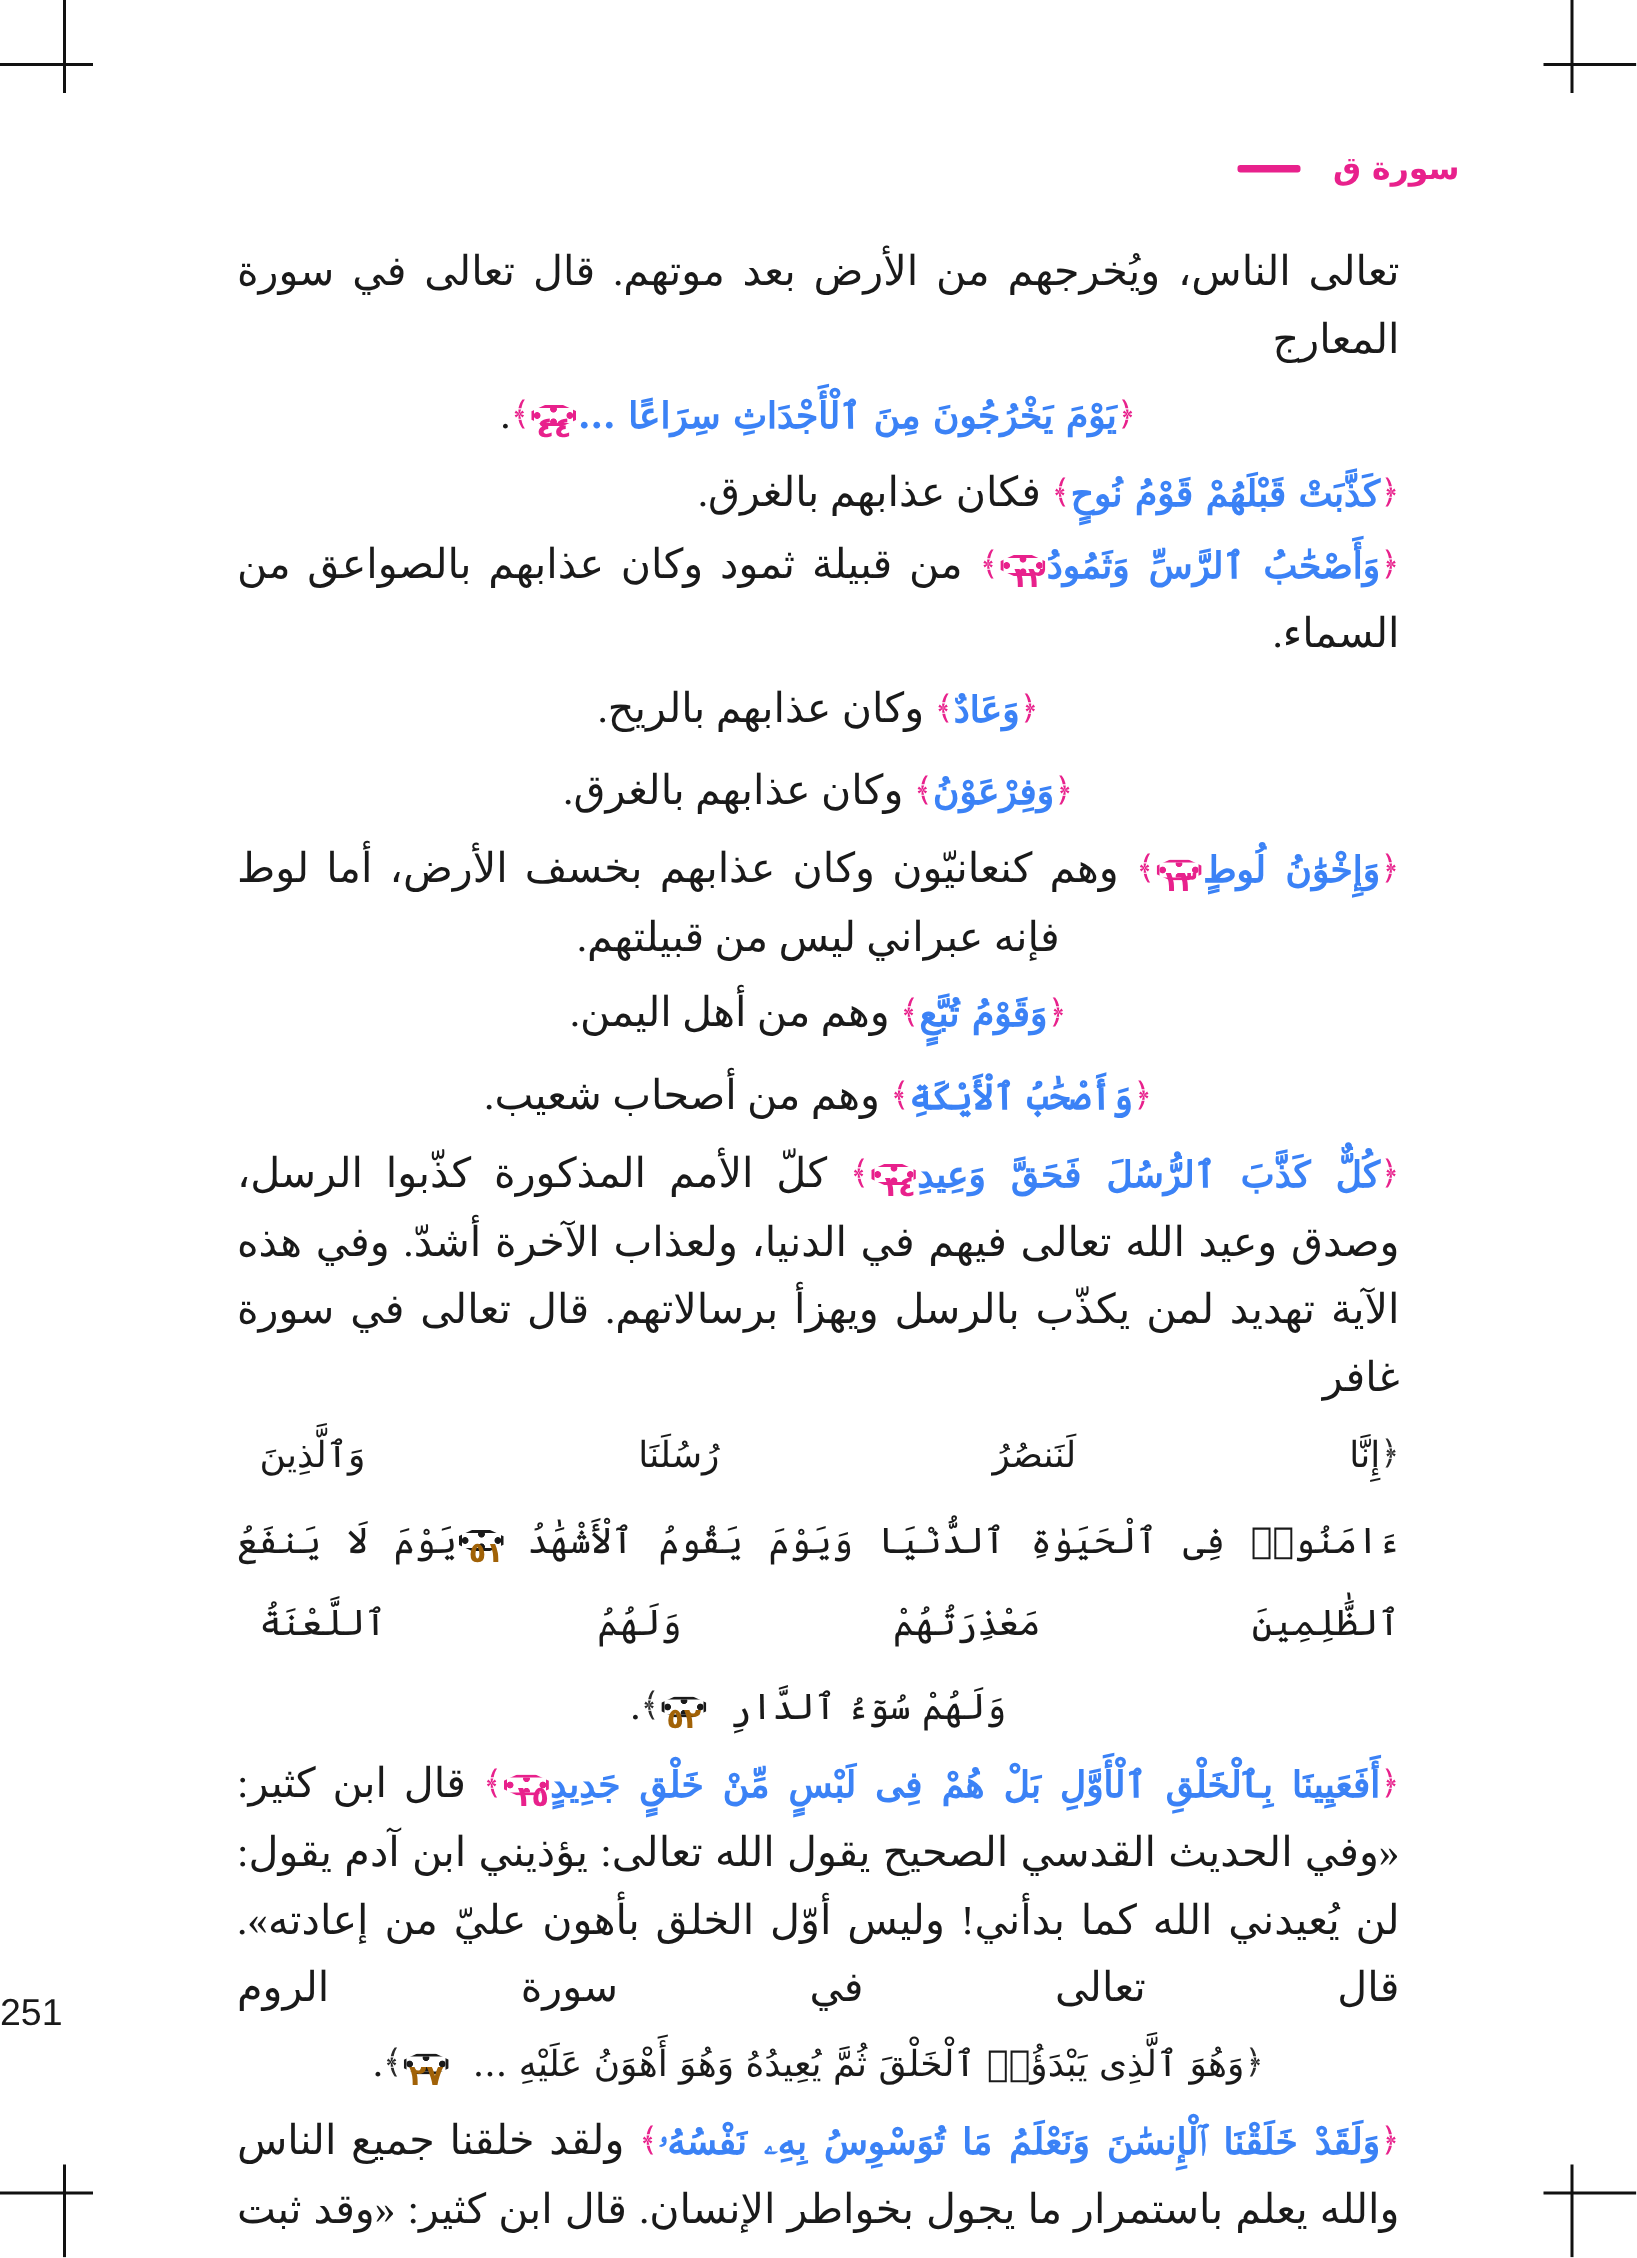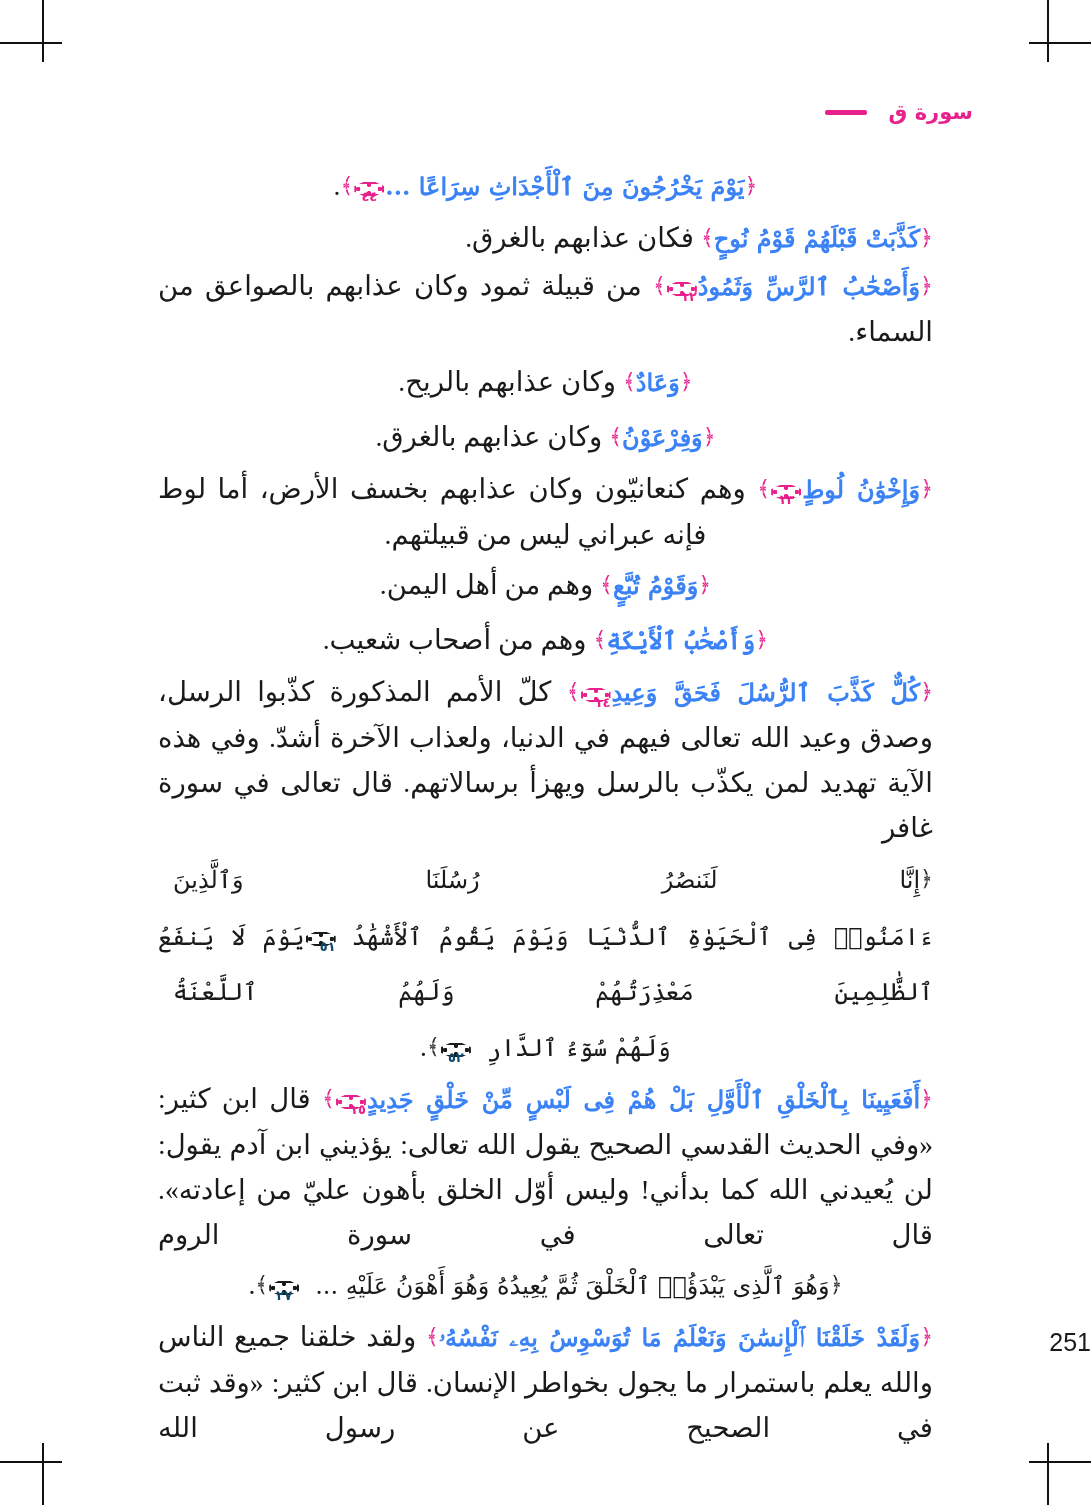--- a/index.html
+++ b/index.html
@@ -120,61 +120,60 @@
   .brk-black { color: #2a2a2a; font-size: 22px; vertical-align: 2px; }
 
   
   .ayah {
     display: inline-block;
     position: relative;
     width: 30px;
     height: 14px;
     line-height: 30px;
     font-family: "DejaVu Sans", sans-serif;
-    font-size: 13px;
+    font-size: 19px;
     font-weight: 700;
     color: #E8218C;
     vertical-align: -6px;
     margin: 0 1px;
   }
   .ayah::before {
     content: "";
     position: absolute;
     inset: 0;
     border: 2px solid #E8218C;
     clip-path: polygon(30% 0%, 70% 0%, 100% 30%, 100% 70%, 70% 100%, 30% 100%, 0% 70%, 0% 30%);
     background:
       radial-gradient(circle at 50% 8%,  #E8218C 0 2px, transparent 2.5px),
       radial-gradient(circle at 50% 92%, #E8218C 0 2px, transparent 2.5px),
       radial-gradient(circle at 8% 50%,  #E8218C 0 2px, transparent 2.5px),
       radial-gradient(circle at 92% 50%, #E8218C 0 2px, transparent 2.5px);
   }
   .ayah > span { position: relative; z-index: 1; }
 
-  .ayah.black { color: #0c4a6e; }
+  .ayah.black { color: #a16207; }
   .ayah.black::before {
     border-color: #1a1a1a;
     background:
       radial-gradient(circle at 50% 8%,  #1a1a1a 0 2px, transparent 2.5px),
       radial-gradient(circle at 50% 92%, #1a1a1a 0 2px, transparent 2.5px),
       radial-gradient(circle at 8% 50%,  #1a1a1a 0 2px, transparent 2.5px),
       radial-gradient(circle at 92% 50%, #1a1a1a 0 2px, transparent 2.5px);
   }
 
   
   .folio {
     position: absolute;
     left: 0; right: 0;
     bottom: 148px;
-    text-align: right;
+    text-align: left;
     font-family: "Liberation Sans", sans-serif;
     font-size: 25px;
     color: #1a1a1a;
     direction: ltr;
-    padding-left: 32px;
   }
 </style>
 </head>
 <body>
 
 <div class="page">
 
   <div class="crop crop-v crop-tl-v"></div>
   <div class="crop crop-h crop-tl-h"></div>
   <div class="crop crop-v crop-tr-v"></div>
@@ -184,20 +183,23 @@
   <div class="crop crop-v crop-br-v"></div>
   <div class="crop crop-h crop-br-h"></div>
 
   <div class="runhead">
     <span class="runhead-title">سورة ق</span>
     <span class="runhead-rule"></span>
   </div>
 
   <div class="column">
 
+    <p class="para">
+      <span>تعالى الناس، ويُخرجهم من الأرض بعد موتهم. قال تعالى في سورة المعارج</span>
+    </p>
     <p class="para qblock">
       <span class="brk">﴿</span><span class="q">يَوْمَ يَخْرُجُونَ مِنَ ٱلْأَجْدَاثِ سِرَاعًا ...</span><span class="ayah"><span>٤٤</span></span><span class="brk">﴾</span><span>.</span>
     </p>
 
     <p class="para right-last">
       <span class="brk">﴿</span><span class="q">كَذَّبَتْ قَبْلَهُمْ قَوْمُ نُوحٍ</span><span class="brk">﴾</span>
       <span>فكان عذابهم بالغرق.</span>
     </p>
 
     <p class="para right-last">

